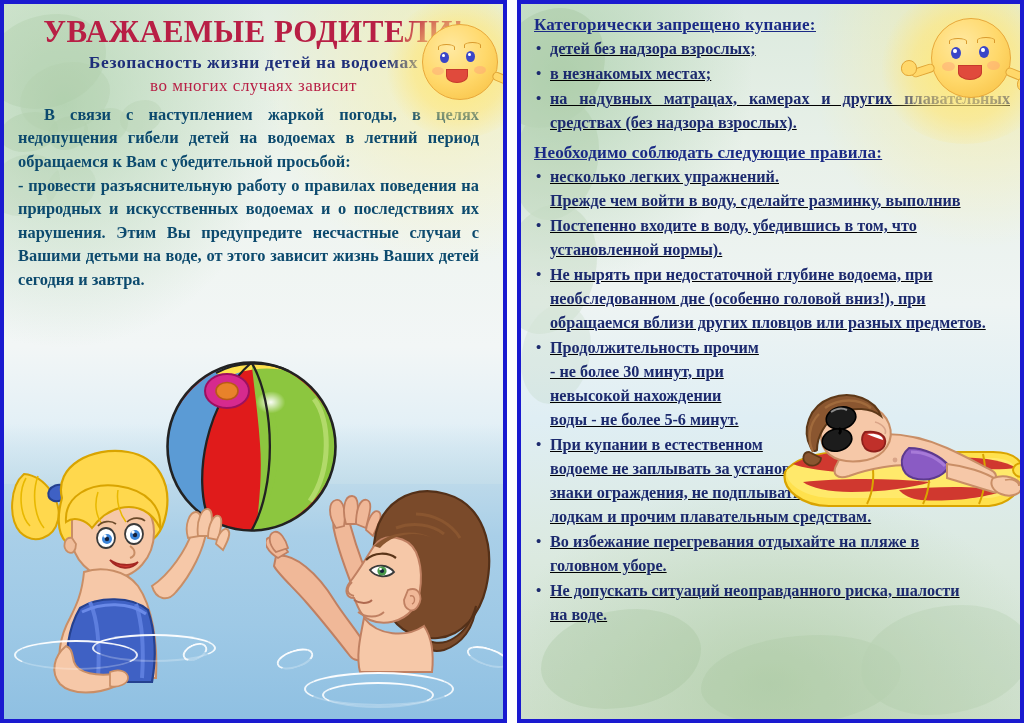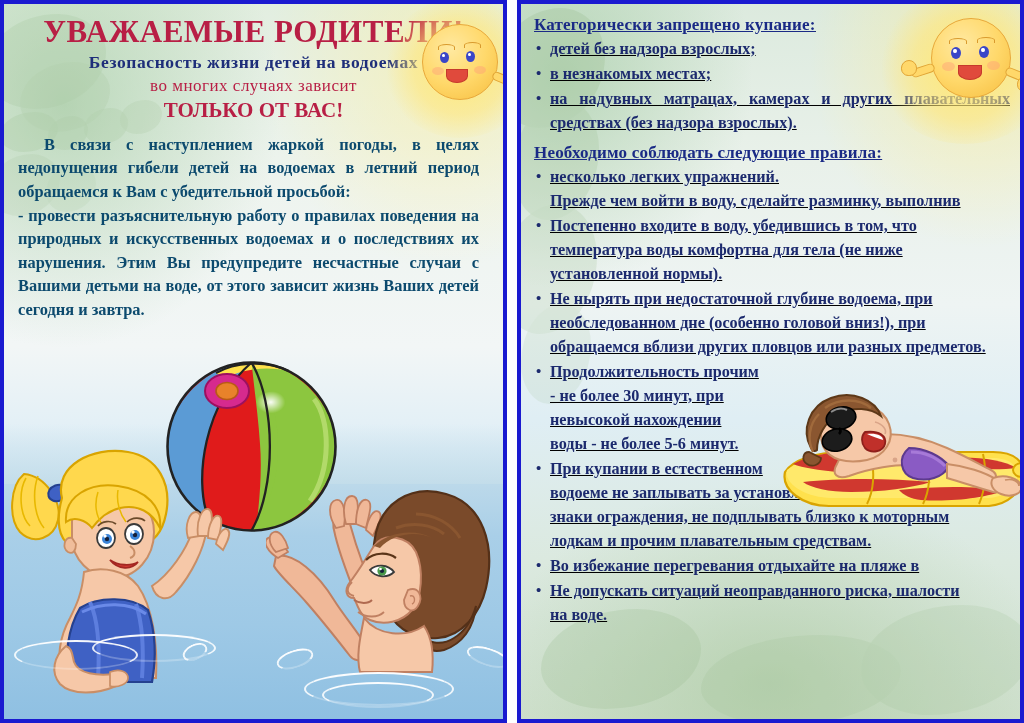--- a/index.html
+++ b/index.html
@@ -165,21 +165,20 @@
       <div class="cheek" style="left:66px;top:54px;width:12px;height:8px;"></div>
       <div class="mouth" style="left:38px;top:57px;width:20px;height:12px;"></div>
       <div class="arm" style="left:84px;top:62px;width:18px;height:7px;transform:rotate(22deg);"></div>
       <div class="hand" style="left:96px;top:66px;width:13px;height:13px;"></div>
     </div>
 
     <div class="content title-block">
       <div class="main-title">УВАЖАЕМЫЕ РОДИТЕЛИ!</div>
       <div class="sub1">Безопасность жизни детей на водоемах</div>
       <div class="sub2">во многих случаях зависит</div>
-      <div class="sub3">ТОЛЬКО ОТ ВАС!</div>
     </div>
 
     <div class="body-text">
       <p class="indent">В связи с наступлением жаркой погоды, в целях недопущения гибели детей на водоемах в летний период обращаемся к Вам с убедительной просьбой:</p>
       <p>- провести разъяснительную работу о правилах поведения на природных и искусственных водоемах и о последствиях их нарушения. Этим Вы предупредите несчастные случаи с Вашими детьми на воде, от этого зависит жизнь Ваших детей сегодня и завтра.</p>
     </div>
 
     <div class="water-top-haze"></div>
     <div class="water"></div>
 
@@ -354,21 +353,20 @@
       </ul>
 
       <div class="r-head second">Необходимо соблюдать следующие правила:</div>
       <ul class="r-list">
         <li>
           <span class="ln">несколько легких упражнений.</span>
           <span class="ln">Прежде чем войти в воду, сделайте разминку, выполнив</span>
         </li>
         <li>
           <span class="ln">Постепенно входите в воду, убедившись в том, что</span>
-          <span class="ln">температура воды комфортна для тела (не ниже</span>
           <span class="ln">установленной нормы).</span>
         </li>
         <li>
           <span class="ln">Не нырять при недостаточной глубине водоема, при</span>
           <span class="ln">необследованном дне (особенно головой вниз!), при</span>
           <span class="ln">обращаемся вблизи других пловцов или разных предметов.</span>
         </li>
         <li class="narrow">
           <span class="ln">Продолжительность прочим</span>
           <span class="ln">- не более 30 минут, при</span>
@@ -376,20 +374,21 @@
           <span class="ln">воды - не более 5-6 минут.</span>
         </li>
         <li class="narrow">
           <span class="ln">При купании в естественном</span>
           <span class="ln">водоеме не заплывать за установленные</span>
           <span class="ln">знаки ограждения, не подплывать близко  к моторным</span>
           <span class="ln">лодкам и прочим плавательным средствам.</span>
         </li>
         <li>
           <span class="ln">Во избежание перегревания отдыхайте на пляже  в</span>
+          <span class="ln">головном уборе.</span>
         </li>
         <li>
           <span class="ln">Не допускать ситуаций неоправданного риска, шалости</span>
           <span class="ln">на воде.</span>
         </li>
       </ul>
     </div>
 
     <div class="mattress" style="left:258px;top:382px;width:252px;height:136px;">
       <svg viewBox="0 0 252 136" width="252" height="136">

